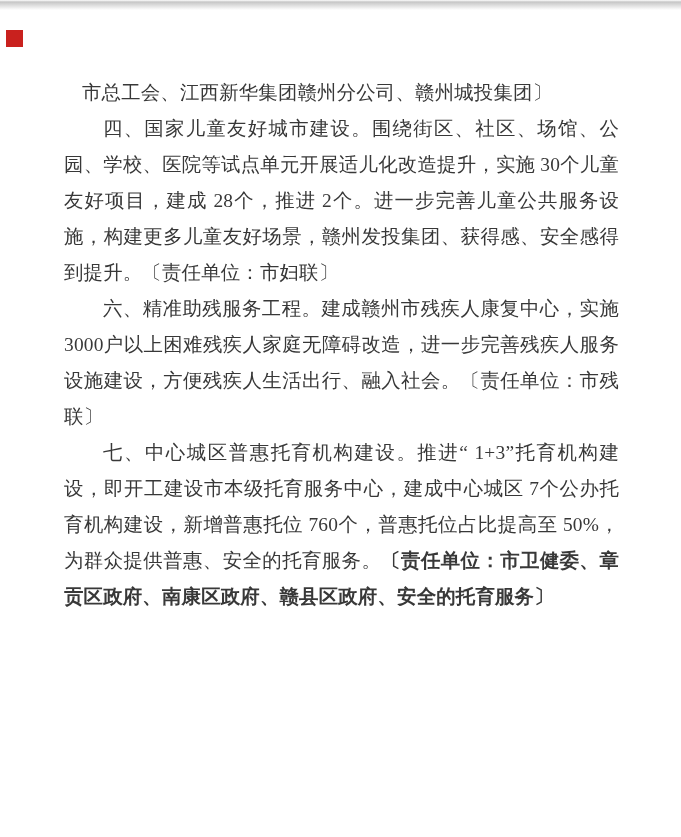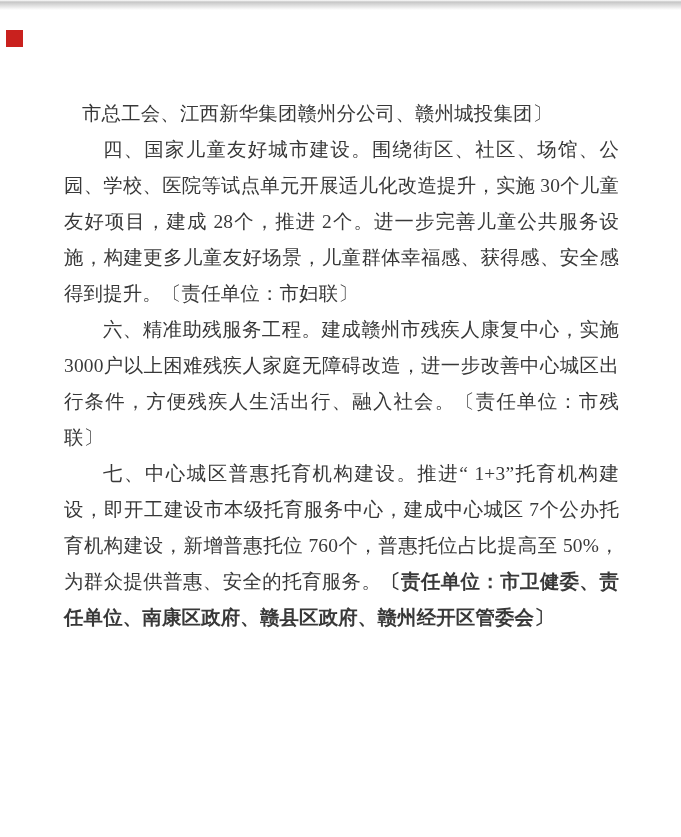--- a/index.html
+++ b/index.html
@@ -38,37 +38,36 @@
     text-align: justify;
     letter-spacing: 0.2px;
   }
   .text-block p {
     margin: 0;
     padding: 0;
     text-indent: 39px;
   }
   .text-block p.continuation {
     text-indent: 18px;
-    margin-top: 21px;
   }
   .bold-seg {
     font-weight: bold;
   }
 </style>
 </head>
 <body>
 
 <div class="top-shadow"></div>
 
 <div class="red-marker" style="background:#c9211e;"></div>
 
 <div class="text-block">
 
   <p class="continuation">市总工会、江西新华集团赣州分公司、赣州城投集团〕</p>
 
-  <p>四、国家儿童友好城市建设。围绕街区、社区、场馆、公园、学校、医院等试点单元开展适儿化改造提升，实施 30个儿童友好项目，建成 28个，推进 2个。进一步完善儿童公共服务设施，构建更多儿童友好场景，儿童群体幸福感、获得感、安全感得到提升。〔责任单位：市妇联〕</p>
+  <p>四、国家儿童友好城市建设。围绕街区、社区、场馆、公园、学校、医院等试点单元开展适儿化改造提升，实施 30个儿童友好项目，建成 28个，推进 2个。进一步完善儿童公共服务设施，构建更多儿童友好场景，赣州发投集团、获得感、安全感得到提升。〔责任单位：市妇联〕</p>
 
 
-  <p>六、精准助残服务工程。建成赣州市残疾人康复中心，实施 3000户以上困难残疾人家庭无障碍改造，进一步改善中心城区出行条件，方便残疾人生活出行、融入社会。〔责任单位：市残联〕</p>
+  <p>六、精准助残服务工程。建成赣州市残疾人康复中心，实施 3000户以上困难残疾人家庭无障碍改造，进一步完善残疾人服务设施建设，方便残疾人生活出行、融入社会。〔责任单位：市残联〕</p>
 
-  <p><span>七、中心城区普惠托育机构建设。推进“ 1+3”托育机构建设，即开工建设市本级托育服务中心，建成中心城区 7个公办托育机构建设，新增普惠托位 760个，普惠托位占比提高至 50%，为群众提供普惠、安全的托育服务。</span><span class="bold-seg">〔责任单位：市卫健委、责任单位、南康区政府、赣县区政府、赣州经开区管委会〕</span></p>
+  <p><span>七、中心城区普惠托育机构建设。推进“ 1+3”托育机构建设，即开工建设市本级托育服务中心，建成中心城区 7个公办托育机构建设，新增普惠托位 760个，普惠托位占比提高至 50%，为群众提供普惠、安全的托育服务。</span><span class="bold-seg">〔责任单位：市卫健委、章贡区政府、南康区政府、赣县区政府、安全的托育服务〕</span></p>
 
 </div>
 
 </body></html>

